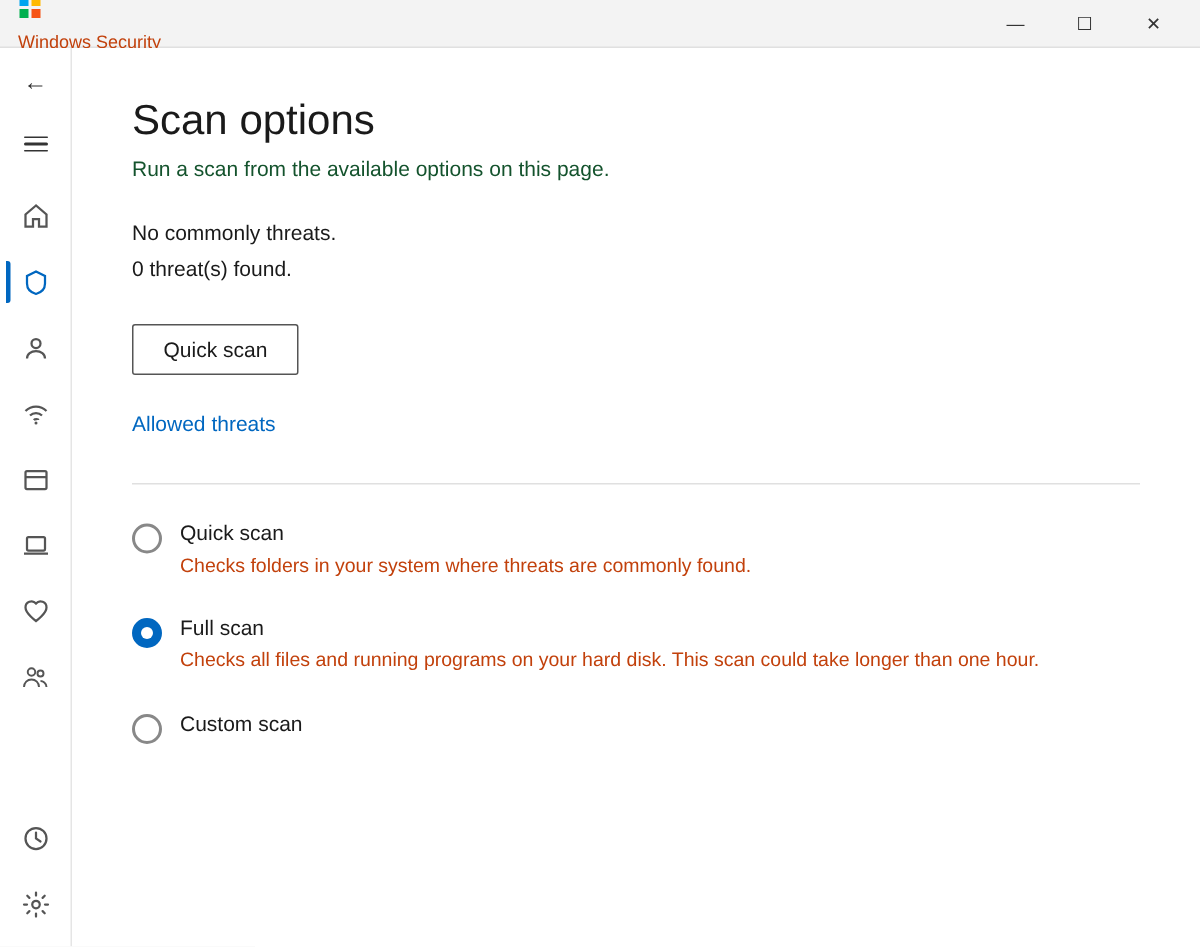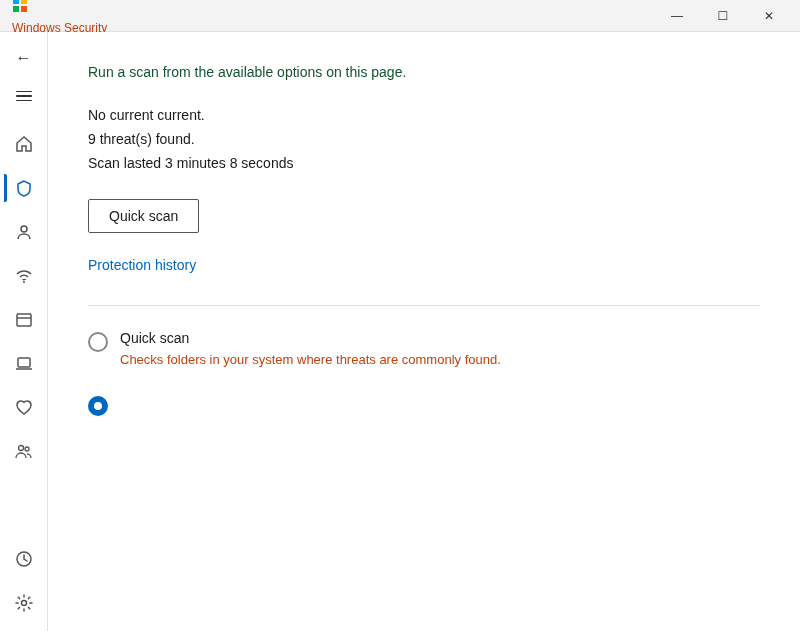--- a/index.html
+++ b/index.html
@@ -352,49 +352,60 @@
         <svg width="18" height="18" viewBox="0 0 18 18" fill="none">
           <circle cx="9" cy="9" r="2.5" stroke="#555" stroke-width="1.5"></circle>
           <path d="M9 1v2M9 15v2M1 9h2M15 9h2M3.2 3.2l1.4 1.4M13.4 13.4l1.4 1.4M3.2 14.8l1.4-1.4M13.4 4.6l1.4-1.4" stroke="#555" stroke-width="1.5" stroke-linecap="round"></path>
         </svg>
       </div>
     </div>
   </div>
 
   <div class="content">
 
+    <h1 class="page-title">Scan options</h1>
     <p class="page-subtitle">Run a scan from the available options on this page.</p>
 
     <div class="scan-info">
-      <div class="scan-info-line">No current current.</div>
-      <div class="scan-info-line">9 threat(s) found.</div>
-      <div class="scan-info-line">Scan lasted 3 minutes 8 seconds</div>
+      <div class="scan-info-line">No commonly threats.</div>
+      <div class="scan-info-line">0 threat(s) found.</div>
     </div>
 
     <button class="quick-scan-btn">Quick scan</button>
 
     <div class="links-section">
-      <a class="link-item">Protection history</a>
+      <a class="link-item">Allowed threats</a>
     </div>
 
     <div class="divider"></div>
 
     
     <div class="scan-option">
       <div class="radio-outer">
       </div>
       <div class="scan-option-text">
         <span class="scan-option-label">Quick scan</span>
         <span class="scan-option-desc">Checks folders in your system where threats are commonly found.</span>
       </div>
     </div>
 
     
     <div class="scan-option">
       <div class="radio-outer selected">
         <div class="radio-inner"></div>
       </div>
-    </div>
-
-    
+      <div class="scan-option-text">
+        <span class="scan-option-label">Full scan</span>
+        <span class="scan-option-desc">Checks all files and running programs on your hard disk. This scan could take longer than one hour.</span>
+      </div>
+    </div>
+
+    
+    <div class="scan-option">
+      <div class="radio-outer">
+      </div>
+      <div class="scan-option-text">
+        <span class="scan-option-label">Custom scan</span>
+      </div>
+    </div>
 
   </div>
 </div>
 
 </body></html>

